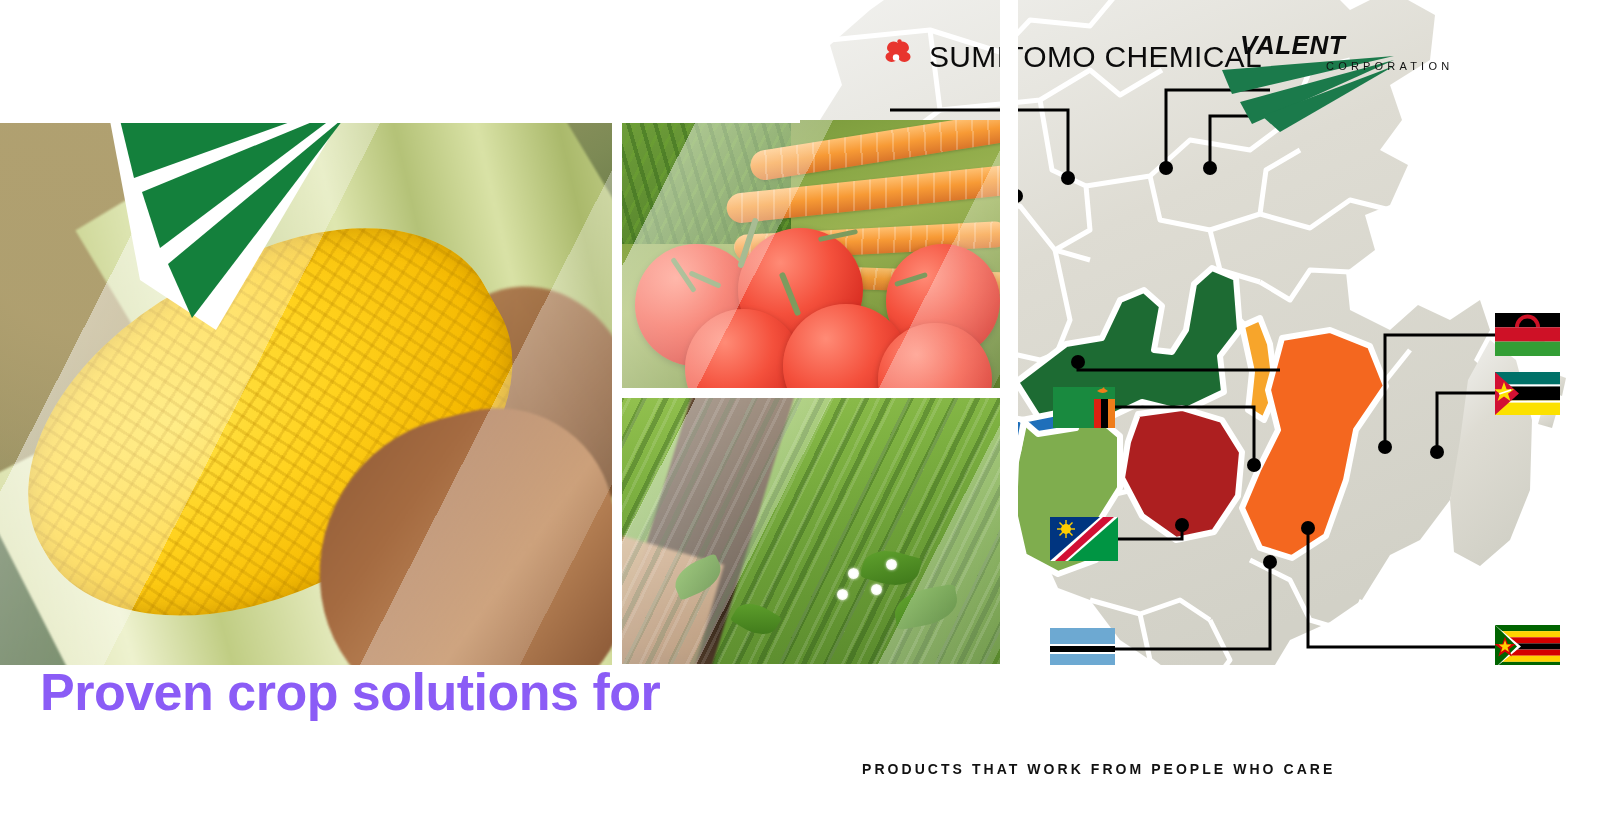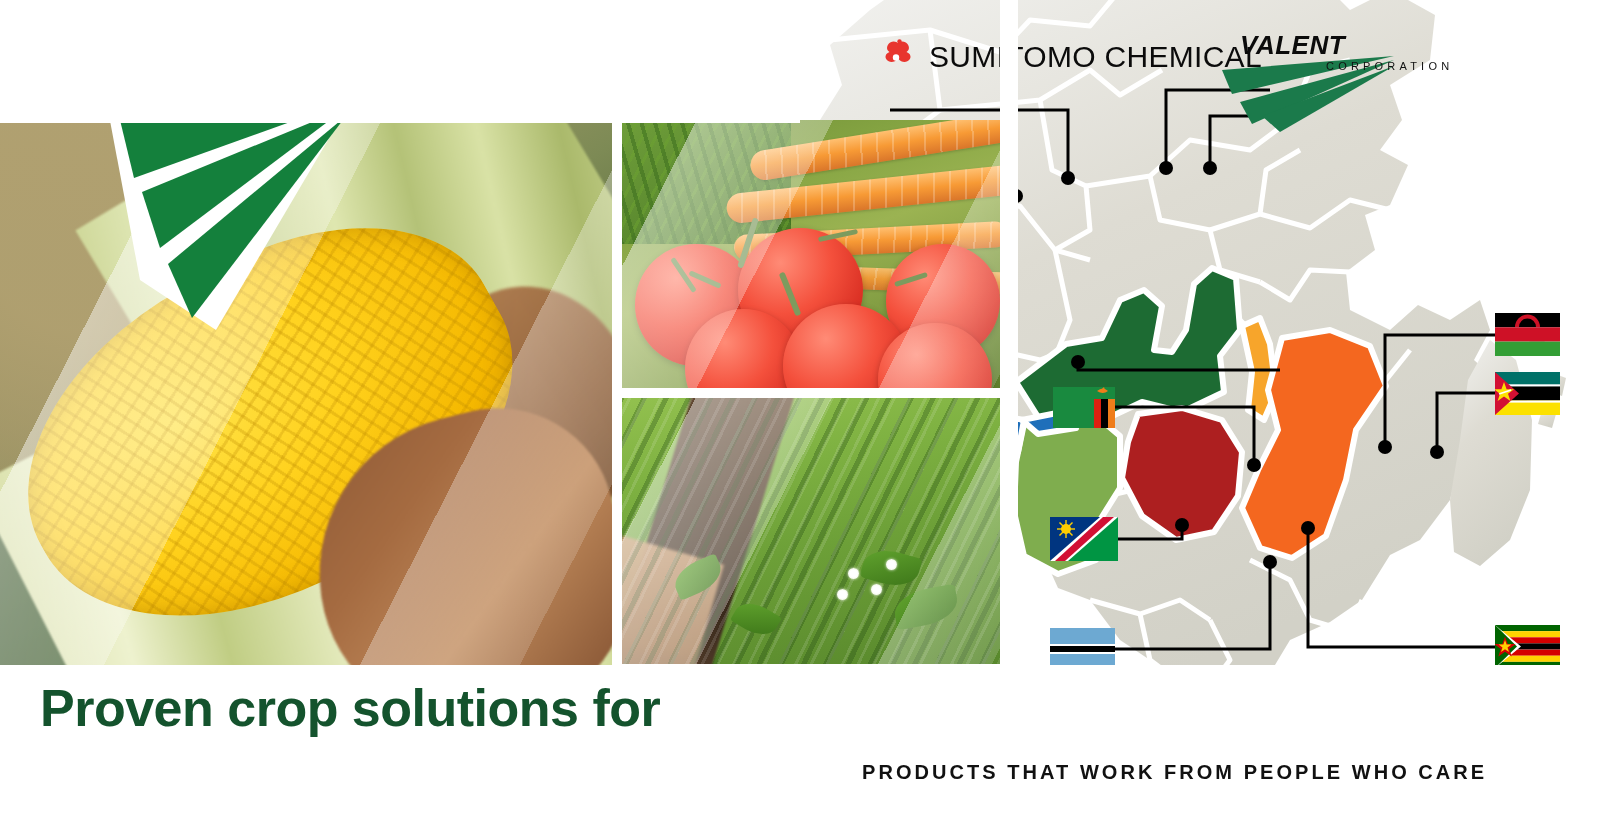--- a/index.html
+++ b/index.html
@@ -209,27 +209,27 @@
   }
   .valent-reg{ font-size:11px; vertical-align:super; }
   .valent-corp{
     position:absolute; left:104px; top:32px; font-size:11px; font-weight:400;
     letter-spacing:4.2px; color:#111;
     font-family:"Liberation Sans", sans-serif;
   }
 
   
   .headline{
-    position:absolute; left:40px; top:680px; width:760px;
-    font-size:52px; line-height:56px; font-weight:700; color:#14532d;
+    position:absolute; left:40px; top:664px; width:760px;
+    font-size:52px; line-height:56px; font-weight:700; color:#8b5cf6;
     letter-spacing:-.5px;
   }
   .tagline{
     position:absolute; left:862px; top:761px;
-    font-size:20px; font-weight:700; color:#111; letter-spacing:3.05px;
+    font-size:14px; font-weight:700; color:#111; letter-spacing:3.05px;
     white-space:nowrap;
   }
 
   .white-cover{ position:absolute; background:#fff; }
 </style>
 </head>
 <body>
 
 <div id="stage">
 

